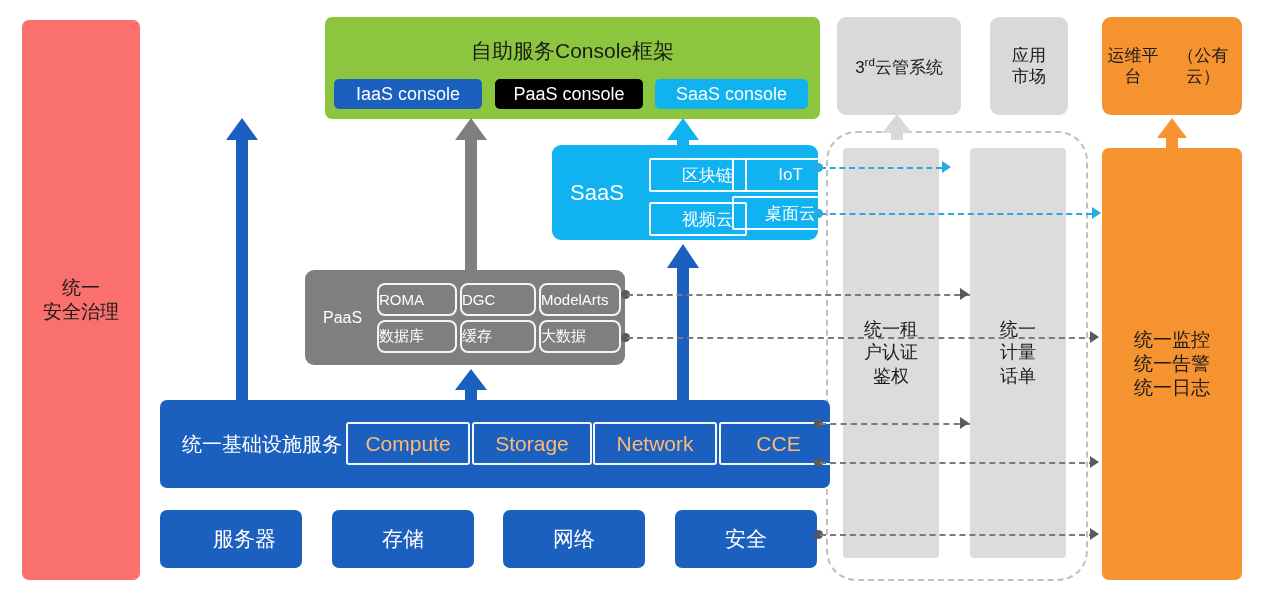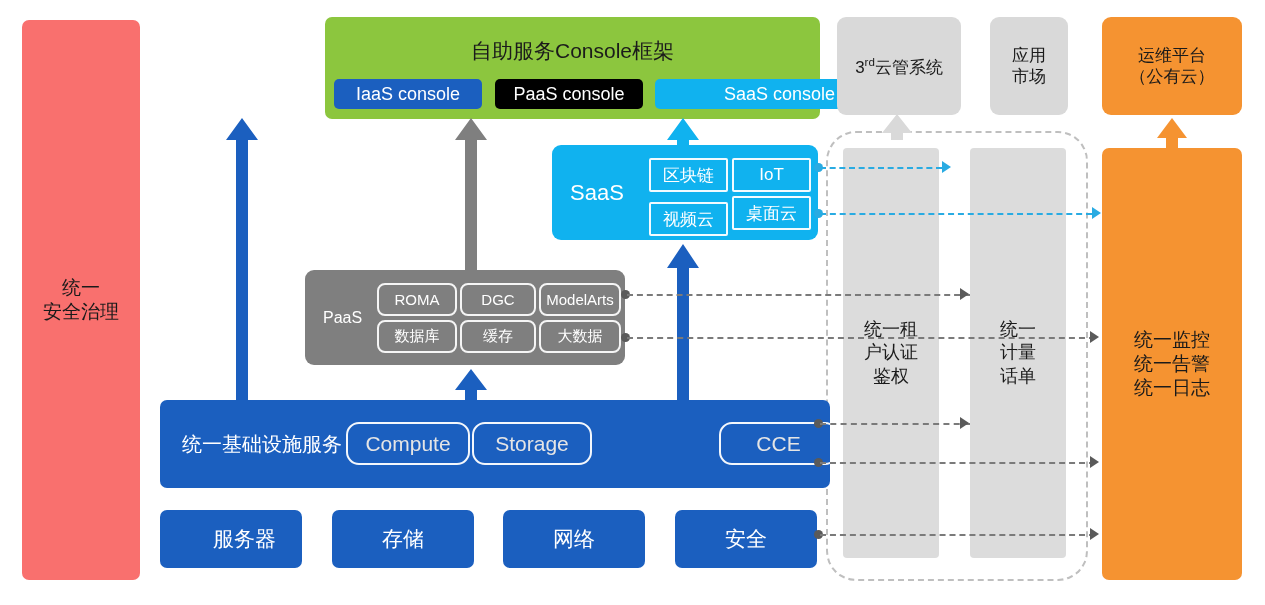--- a/index.html
+++ b/index.html
@@ -12,37 +12,37 @@
   .panel-security{background:#F9706E;border-radius:7px;color:#1a1a1a;font-size:19px;font-weight:400;}
   .panel-ops{background:#F59331;border-radius:7px;color:#1a1a1a;font-size:19px;}
   .panel-ops-top{background:#F59331;border-radius:9px;color:#1a1a1a;font-size:17px;}
 
   
   .api-gw{background:#E2EFDA;border-radius:9px;color:#1a1a1a;font-size:19px;}
   .console-frame{background:#8CC63E;border-radius:7px;}
   .console-title{position:absolute;left:0;right:0;top:20px;text-align:center;color:#1b1b1b;font-size:21px;}
   .chip{position:absolute;border-radius:5px;display:flex;align-items:center;justify-content:center;color:#ffffff;font-size:18px;}
   .chip-paas{background:#8A8A8A;}
-  .chip-saas{background:#10B2EF;padding-left:48px;}
+  .chip-saas{background:#10B2EF;}
   .gray-card{background:#D9D9D9;border-radius:9px;color:#1a1a1a;font-size:17px;}
 
   
   .saas-box{background:#10B2EF;border-radius:9px;}
   .saas-label{position:absolute;left:18px;top:50%;transform:translateY(-50%);color:#fff;font-size:22px;}
-  .pill{position:absolute;border:2px solid rgba(255,255,255,.95);border-radius:2px;display:flex;align-items:center;justify-content:center;color:#ffffff;font-size:17px;}
+  .pill{position:absolute;border:2px solid rgba(255,255,255,.95);border-radius:2px;display:flex;align-items:center;justify-content:center;color:#ffffff;font-size:17px;padding-left:19px;}
 
   
   .paas-box{background:#7F7F7F;border-radius:9px;}
   .paas-label{position:absolute;left:18px;top:50%;transform:translateY(-50%);color:#fff;font-size:16px;}
-  .pill-g{position:absolute;border:2px solid rgba(255,255,255,.92);border-radius:8px;display:flex;align-items:center;justify-content:center;color:#ffffff;font-size:15px;}
+  .pill-g{position:absolute;border:2px solid rgba(255,255,255,.92);border-radius:8px;display:flex;align-items:center;color:#ffffff;font-size:15px;}
 
   
   .infra-box{background:#1B5FBF;border-radius:7px;}
   .infra-label{position:absolute;left:22px;top:50%;transform:translateY(-50%);color:#fff;font-size:20px;}
-  .pill-b{position:absolute;border:2px solid rgba(255,255,255,.95);border-radius:13px;display:flex;align-items:center;justify-content:center;color:#e5e5e5;font-size:21px;}
+  .pill-b{position:absolute;border:2px solid rgba(255,255,255,.95);border-radius:3px;display:flex;align-items:center;justify-content:center;color:#fdba74;font-size:21px;}
   .hw{background:#1B5FBF;border-radius:7px;color:#ffffff;font-size:21px;}
 
   
   .dashed-wrap{position:absolute;border:2px dashed #BFBFBF;border-radius:30px;box-sizing:border-box;}
   .col-gray{position:absolute;background:#DCDCDC;border-radius:4px;display:flex;align-items:center;justify-content:center;text-align:center;color:#1a1a1a;font-size:18px;line-height:1.3;}
 
   
   .arr{position:absolute;}
   .arr svg{display:block;}
 
@@ -88,21 +88,21 @@
   </div>
 
   <div class="box gray-card" style="left:990px;top:17px;width:78px;height:98px;">
     <div style="display:flex;flex-direction:column;">
       <span>应用</span>
       <span>市场</span>
     </div>
   </div>
 
   <div class="box panel-ops-top" style="left:1102px;top:17px;width:140px;height:98px;">
-    <div style="display:flex;flex-direction:column;">
+    <div style="display:flex;flex-direction:row;">
       <span>运维平台</span>
       <span>（公有云）</span>
     </div>
   </div>
 
   <div class="box panel-ops" style="left:1102px;top:148px;width:140px;height:432px;">
     <div style="display:flex;flex-direction:column;">
       <span>统一监控</span>
       <span>统一告警</span>
       <span>统一日志</span>
@@ -166,20 +166,23 @@
   </div>
 
   <div class="infra-box" style="position:absolute;left:160px;top:400px;width:658px;height:88px;padding-left:12px;">
     <span class="infra-label">统一基础设施服务</span>
     <div class="pill-b" style="left:186px;top:22px;width:120px;height:39px;">
       <span>Compute</span>
     </div>
     <div class="pill-b" style="left:312px;top:22px;width:116px;height:39px;">
       <span>Storage</span>
     </div>
+    <div class="pill-b" style="left:433px;top:22px;width:120px;height:39px;">
+      <span>Network</span>
+    </div>
     <div class="pill-b" style="left:559px;top:22px;width:115px;height:39px;">
       <span>CCE</span>
     </div>
   </div>
 
   <div class="box hw" style="left:160px;top:510px;width:142px;height:58px;padding-left:27px;">
     <span>服务器</span>
   </div>
   <div class="box hw" style="left:332px;top:510px;width:142px;height:58px;">
     <span>存储</span>

